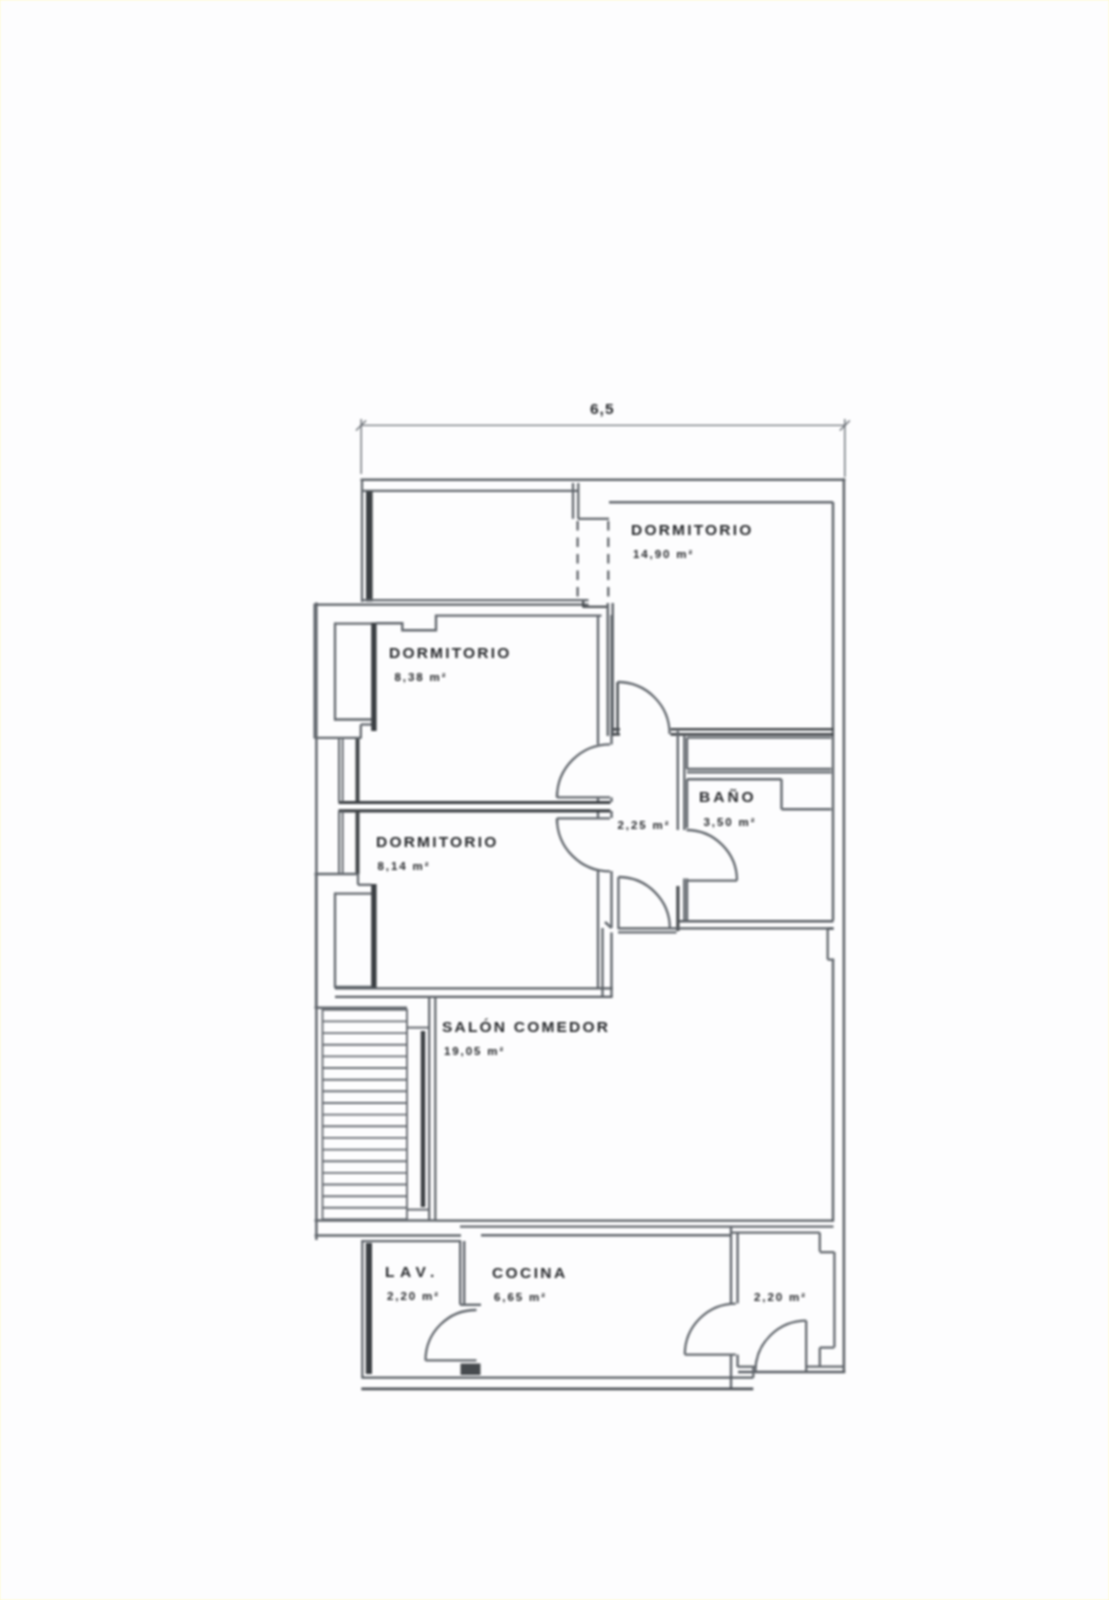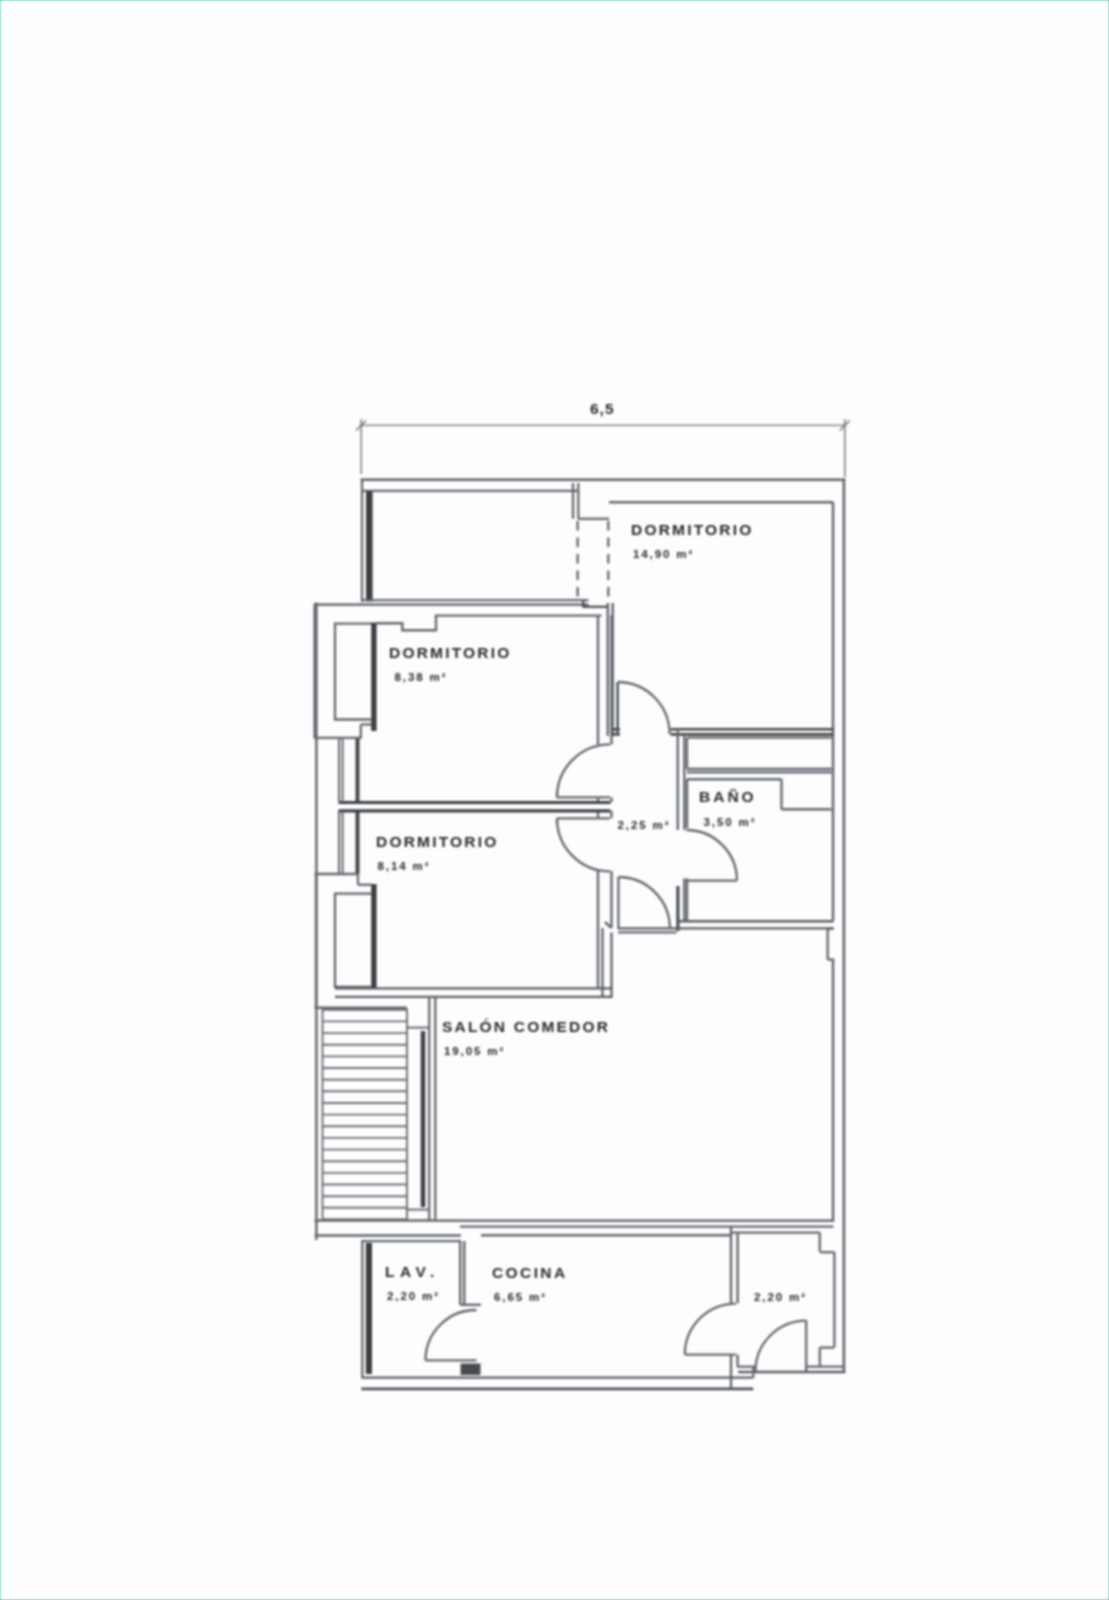--- a/index.html
+++ b/index.html
@@ -1,16 +1,16 @@
 <!DOCTYPE html>
 <html><head>
 <meta charset="utf-8">
 <style>
   html,body{margin:0;padding:0;background:#ffffff;}
-  .page{width:1109px;height:1600px;position:relative;background:#14b8a6;overflow:hidden;}
+  .page{width:1109px;height:1600px;position:relative;background:#fef9c3;overflow:hidden;}
   svg{position:absolute;top:0;left:0;filter:blur(0.8px);}
   text{font-family:"Liberation Sans", sans-serif;fill:#26282b;}
   .rm{font-size:15.5px;letter-spacing:2.2px;font-weight:bold;}
   .ar{font-size:11.5px;letter-spacing:1.9px;font-weight:bold;}
 </style>
 </head>
 <body>
 <div class="page">
 <svg width="1109" height="1600" viewBox="0 0 1109 1600">
 

